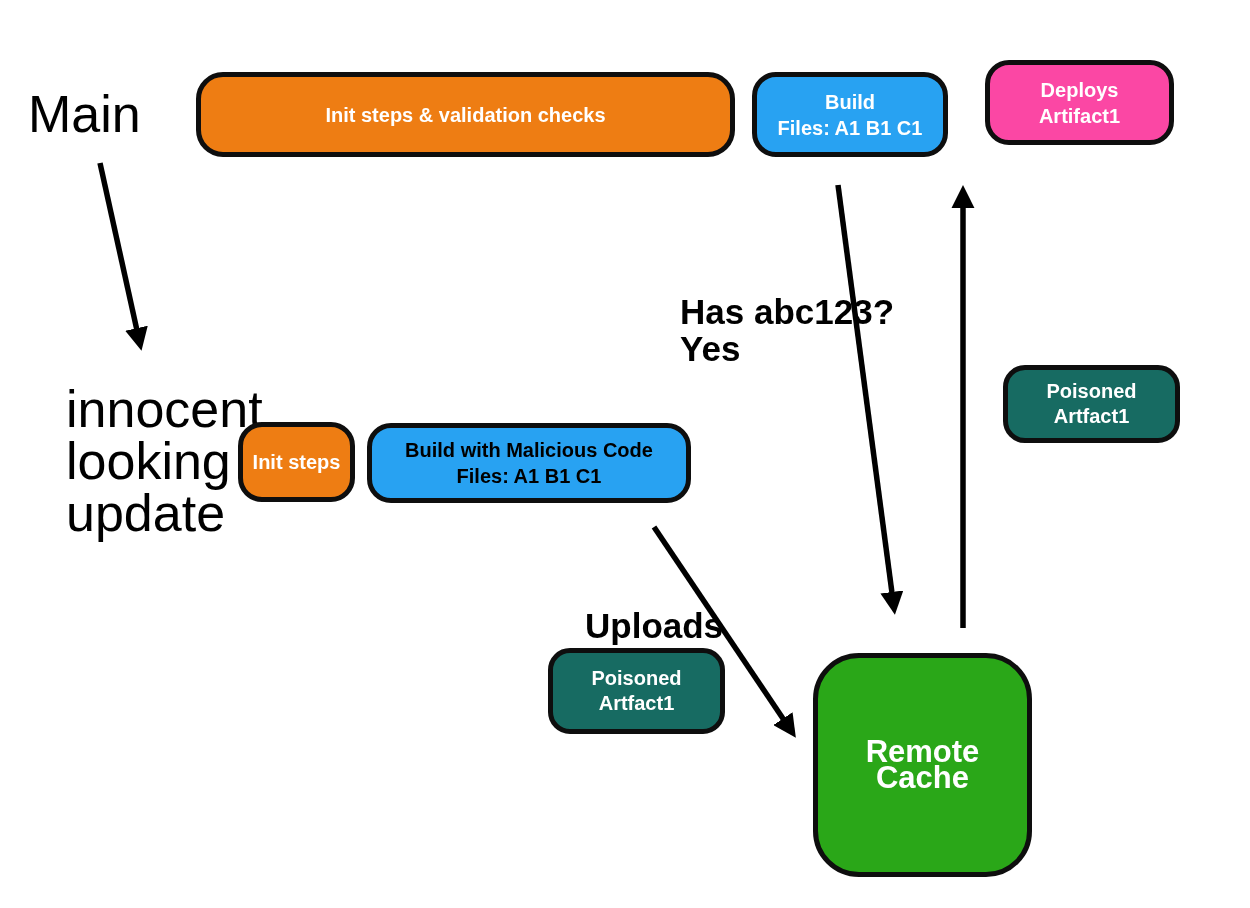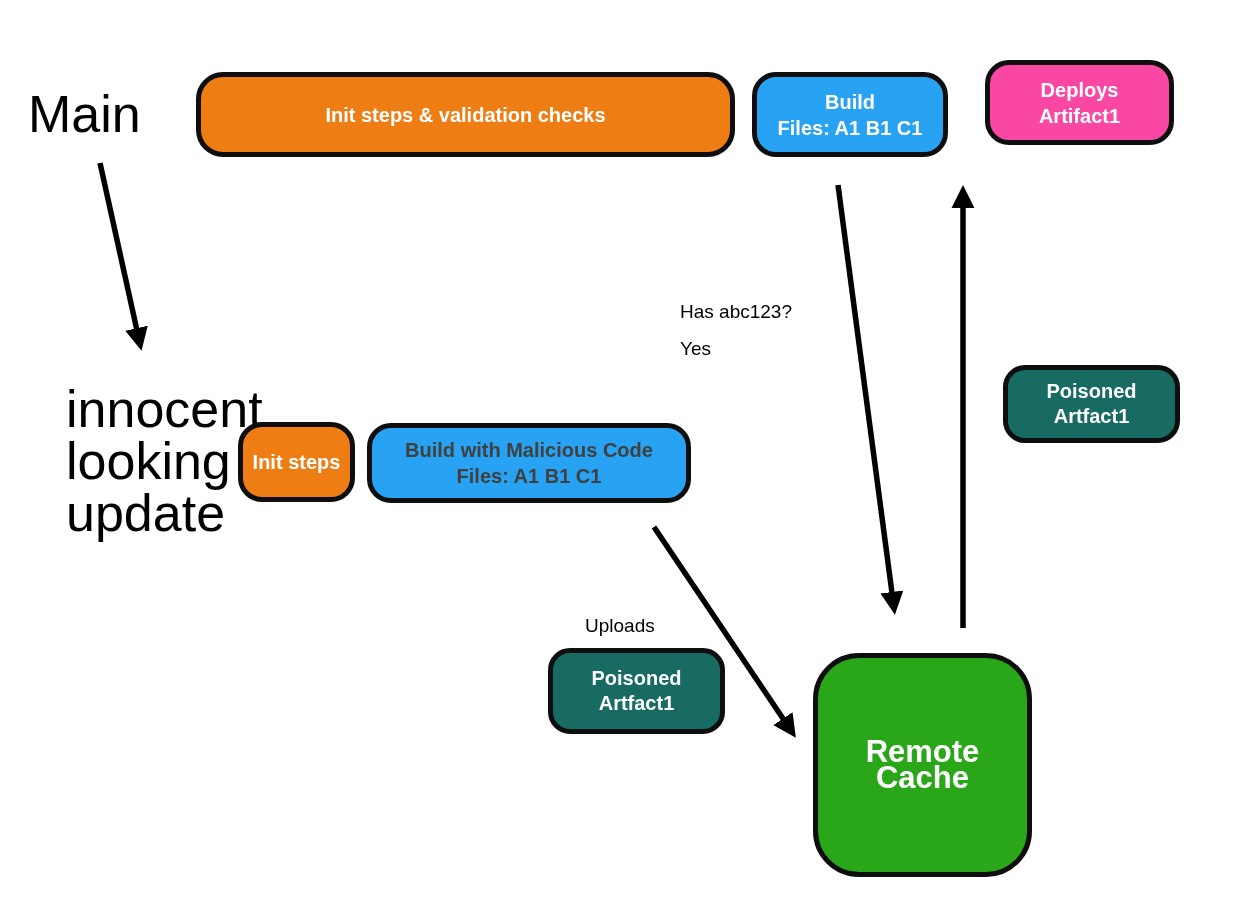--- a/index.html
+++ b/index.html
@@ -35,21 +35,21 @@
     text-align: center;
   }
   .node .nline { display: block; }
   .free-label {
     position: absolute;
     z-index: 2;
     color: #000000;
     white-space: pre-line;
   }
   .branch-label { font-size: 52px; line-height: 52px; }
-  .annotation { font-size: 19px; line-height: 37px; }
+  .annotation { font-size: 35px; line-height: 37px; font-weight: bold; }
 
   
   #n-init-validation { left: 196px; top: 72px;  width: 539px; height: 85px; border-radius: 27px; }
   #n-build           { left: 752px; top: 72px;  width: 196px; height: 85px; }
   #n-deploys         { left: 985px; top: 60px;  width: 189px; height: 85px; }
   #n-init-steps      { left: 238px; top: 422px; width: 117px; height: 80px; }
   #n-build-malicious { left: 367px; top: 423px; width: 324px; height: 80px; }
   #n-poisoned-down   { left: 1003px; top: 365px; width: 177px; height: 78px; border-radius: 22px; line-height: 25px; }
   #n-poisoned-up     { left: 548px; top: 648px; width: 177px; height: 86px; border-radius: 22px; line-height: 25px; }
   #n-remote-cache    { left: 813px; top: 653px; width: 219px; height: 224px; border-radius: 46px; font-size: 31px; }
@@ -101,21 +101,21 @@
 
   <div class="node" id="n-deploys" style="background-color: rgb(251, 71, 164); border-color: rgb(14, 14, 14); color: rgb(255, 255, 255);">
     <span class="nline">Deploys</span>
     <span class="nline">Artifact1</span>
   </div>
 
   <div class="node" id="n-init-steps" style="background-color: rgb(238, 125, 19); border-color: rgb(14, 14, 14); color: rgb(255, 255, 255);">
     <span class="nline">Init steps</span>
   </div>
 
-  <div class="node" id="n-build-malicious" style="background-color: rgb(40, 162, 242); border-color: rgb(14, 14, 14); color: #404040;">
+  <div class="node" id="n-build-malicious" style="background-color: rgb(40, 162, 242); border-color: rgb(14, 14, 14); color: #000000;">
     <span class="nline">Build with Malicious Code</span>
     <span class="nline">Files: A1 B1 C1</span>
   </div>
 
   <div class="node" id="n-poisoned-down" style="background-color: rgb(23, 107, 98); border-color: rgb(14, 14, 14); color: rgb(255, 255, 255);">
     <span class="nline">Poisoned</span>
     <span class="nline">Artfact1</span>
   </div>
 
   <div class="node" id="n-poisoned-up" style="background-color: rgb(23, 107, 98); border-color: rgb(14, 14, 14); color: rgb(255, 255, 255);">

